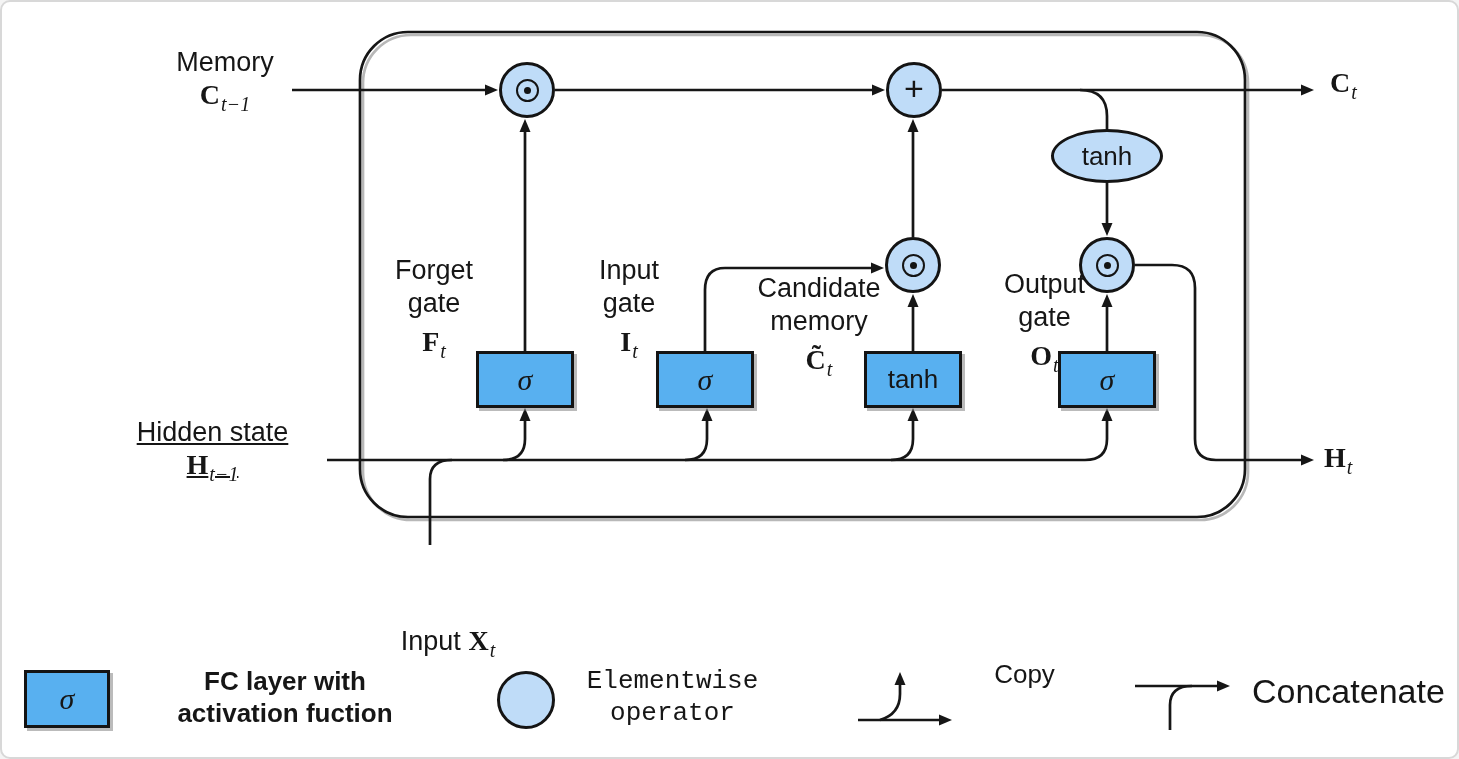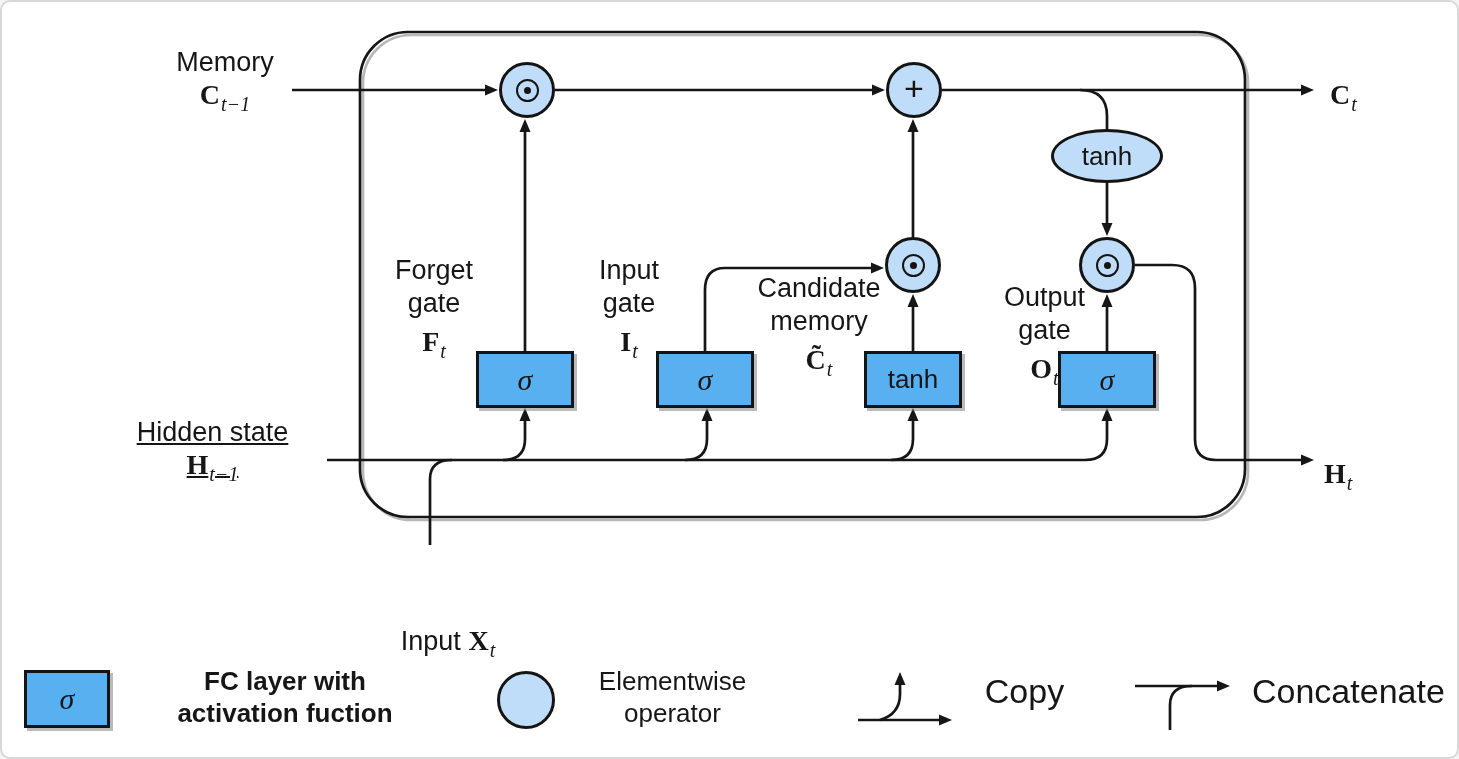--- a/index.html
+++ b/index.html
@@ -107,24 +107,24 @@
   <div class="lbl" style="left:108px;top:414px;width:205px;text-decoration:underline;">
     <div>Hidden state</div>
     <div><span class="mathvar">H</span><span class="sub">t−1</span></div>
   </div>
 
   <div class="lbl" style="left:366px;top:581px;width:160px;margin-top:42px;">
     <span>Input</span>
     <span class="mathvar">X</span><span class="sub">t</span>
   </div>
 
-  <div class="lbl" style="left:1328px;top:77px;">
+  <div class="lbl" style="left:1328px;top:65px;">
     <span class="mathvar">C</span><span class="sub">t</span>
   </div>
-  <div class="lbl" style="left:1322px;top:456px;text-align:center;">
+  <div class="lbl" style="left:1322px;top:440px;text-align:center;">
     <span class="mathvar">H</span><span class="sub">t</span>
   </div>
 
   <div class="lbl" style="left:372px;top:252px;width:120px;text-align:center;">
     <div>Forget</div>
     <div>gate</div>
     <div class="symline"><span class="mathvar">F</span><span class="sub">t</span></div>
   </div>
 
   <div class="lbl" style="left:568px;top:252px;width:118px;">
@@ -132,41 +132,41 @@
     <div>gate</div>
     <div class="symline"><span class="mathvar">I</span><span class="sub">t</span></div>
   </div>
 
   <div class="lbl" style="left:736px;top:270px;width:162px;">
     <div>Candidate</div>
     <div>memory</div>
     <div class="symline"><span class="mathvar">C̃</span><span class="sub">t</span></div>
   </div>
 
-  <div class="lbl" style="left:980px;top:279px;width:125px;">
+  <div class="lbl" style="left:980px;top:266px;width:125px;">
     <div>Output</div>
     <div>gate</div>
     <div class="symline"><span class="mathvar">O</span><span class="sub">t</span></div>
   </div>
 
   <div class="node fc-box" style="left:22px;top:668px;width:86px;height:58px;">
     <span class="sigma">σ</span>
   </div>
   <div class="lbl leg-label" style="left:152px;top:663px;width:262px;font-size:26px;font-weight:bold;">
     <div>FC layer with</div>
     <div>activation fuction</div>
   </div>
 
   <div class="node op-circle" style="left:495px;top:669px;width:58px;height:58px;"></div>
-  <div class="lbl leg-label" style="left:563px;top:663px;width:215px;font-size:26px;">
+  <div class="lbl leg-label" style="left:563px;top:663px;width:215px;font-size:26px;font-family:Liberation Mono, monospace;">
     <div>Elementwise</div>
     <div>operator</div>
   </div>
 
-  <div class="lbl" style="left:975px;top:673px;width:95px;font-size:34px;">
+  <div class="lbl" style="left:975px;top:656px;width:95px;font-size:26px;">
     <span>Copy</span>
   </div>
 
   <div class="lbl" style="left:1250px;top:673px;width:205px;font-size:34px;text-align:left;">
     <span>Concatenate</span>
   </div>
 
 </div>
 
 </body></html>

